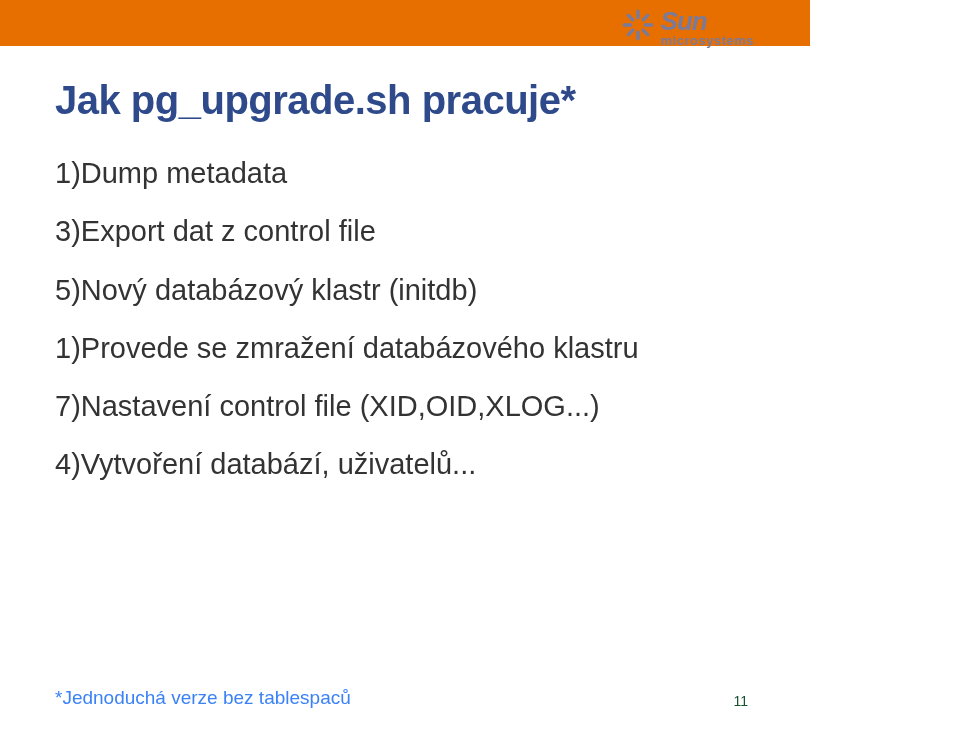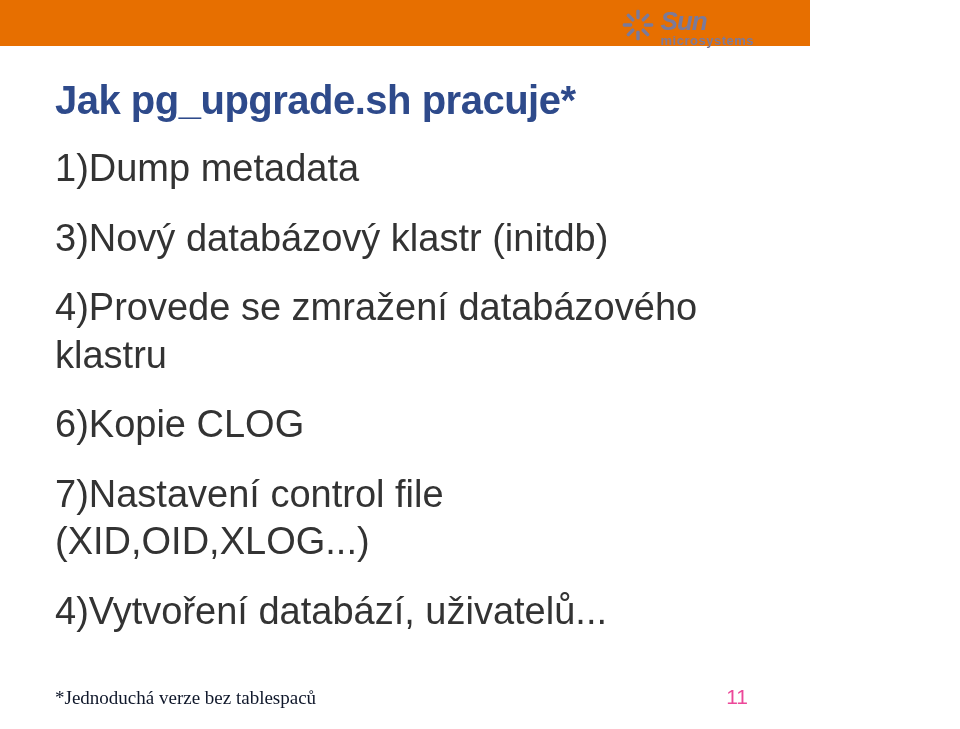--- a/index.html
+++ b/index.html
@@ -5,25 +5,25 @@
     * { margin: 0; padding: 0; box-sizing: border-box; }
     html, body { width: 960px; height: 729px; font-family: Arial, Helvetica, sans-serif; background: #fff; color: #333; overflow: hidden; }
     .slide { position: relative; width: 772px; height: 729px; }
     .topbar { position: absolute; top: 0; left: 0; width: 810px; height: 46px; background: #e76f00; }
     .logo { position: absolute; top: 8px; right: 18px; display: flex; align-items: flex-start; color: #7a7a9b; }
     .logo-mark { width: 34px; height: 34px; margin-right: 6px; }
     .logo-text { display: flex; flex-direction: column; line-height: 1; }
     .logo-sun { font-size: 26px; font-weight: 700; font-style: italic; letter-spacing: -1px; }
     .logo-ms { font-size: 13px; letter-spacing: 0.5px; margin-top: 0; font-weight: 700; }
     .content { position: absolute; top: 78px; left: 55px; right: 45px; }
-    .title { color: #2e4a8b; font-size: 40px; font-weight: 700; margin-bottom: 22px; letter-spacing: -0.5px; }
+    .title { color: #2e4a8b; font-size: 40px; font-weight: 700; margin-bottom: 32px; letter-spacing: -0.5px; }
     .list { display: flex; flex-direction: column; gap: 22px; }
-    .item { color: #333; font-size: 38px; line-height: 1.25; font-weight: 400; }
-    .footnote { position: absolute; bottom: 20px; left: 55px; font-size: 19px; color: #0f172a; font-family: Liberation Serif, serif; }
-    .pagenum { position: absolute; bottom: 20px; right: 24px; font-size: 21px; color: #ec4899; }
+    .item { color: #333; font-size: 29px; line-height: 1.25; font-weight: 400; }
+    .footnote { position: absolute; bottom: 20px; left: 55px; font-size: 19px; color: #3b82f6; }
+    .pagenum { position: absolute; bottom: 20px; right: 24px; font-size: 14px; color: #14532d; }
   </style>
 </head>
 <body>
 
 <div class="slide">
 
   <div class="topbar"></div>
 
   <div class="logo">
     <svg class="logo-mark" viewBox="0 0 100 100">
@@ -41,23 +41,23 @@
     <div class="logo-text">
       <span class="logo-sun">Sun</span>
       <span class="logo-ms">microsystems</span>
     </div>
   </div>
 
   <div class="content">
     <h1 class="title">Jak pg_upgrade.sh pracuje*</h1>
     <div class="list">
       <div class="item">1)Dump metadata</div>
-      <div class="item">3)Nový databázový klastr (initdb)</div>
-      <div class="item">4)Provede se zmražení databázového klastru</div>
-      <div class="item">6)Kopie CLOG</div>
+      <div class="item">3)Export dat z control file</div>
+      <div class="item">5)Nový databázový klastr (initdb)</div>
+      <div class="item">1)Provede se zmražení databázového klastru</div>
       <div class="item">7)Nastavení control file (XID,OID,XLOG...)</div>
       <div class="item">4)Vytvoření databází, uživatelů...</div>
     </div>
   </div>
 
   <div class="footnote">*Jednoduchá verze bez tablespaců</div>
   <div class="pagenum">11</div>
 
 </div>
 

